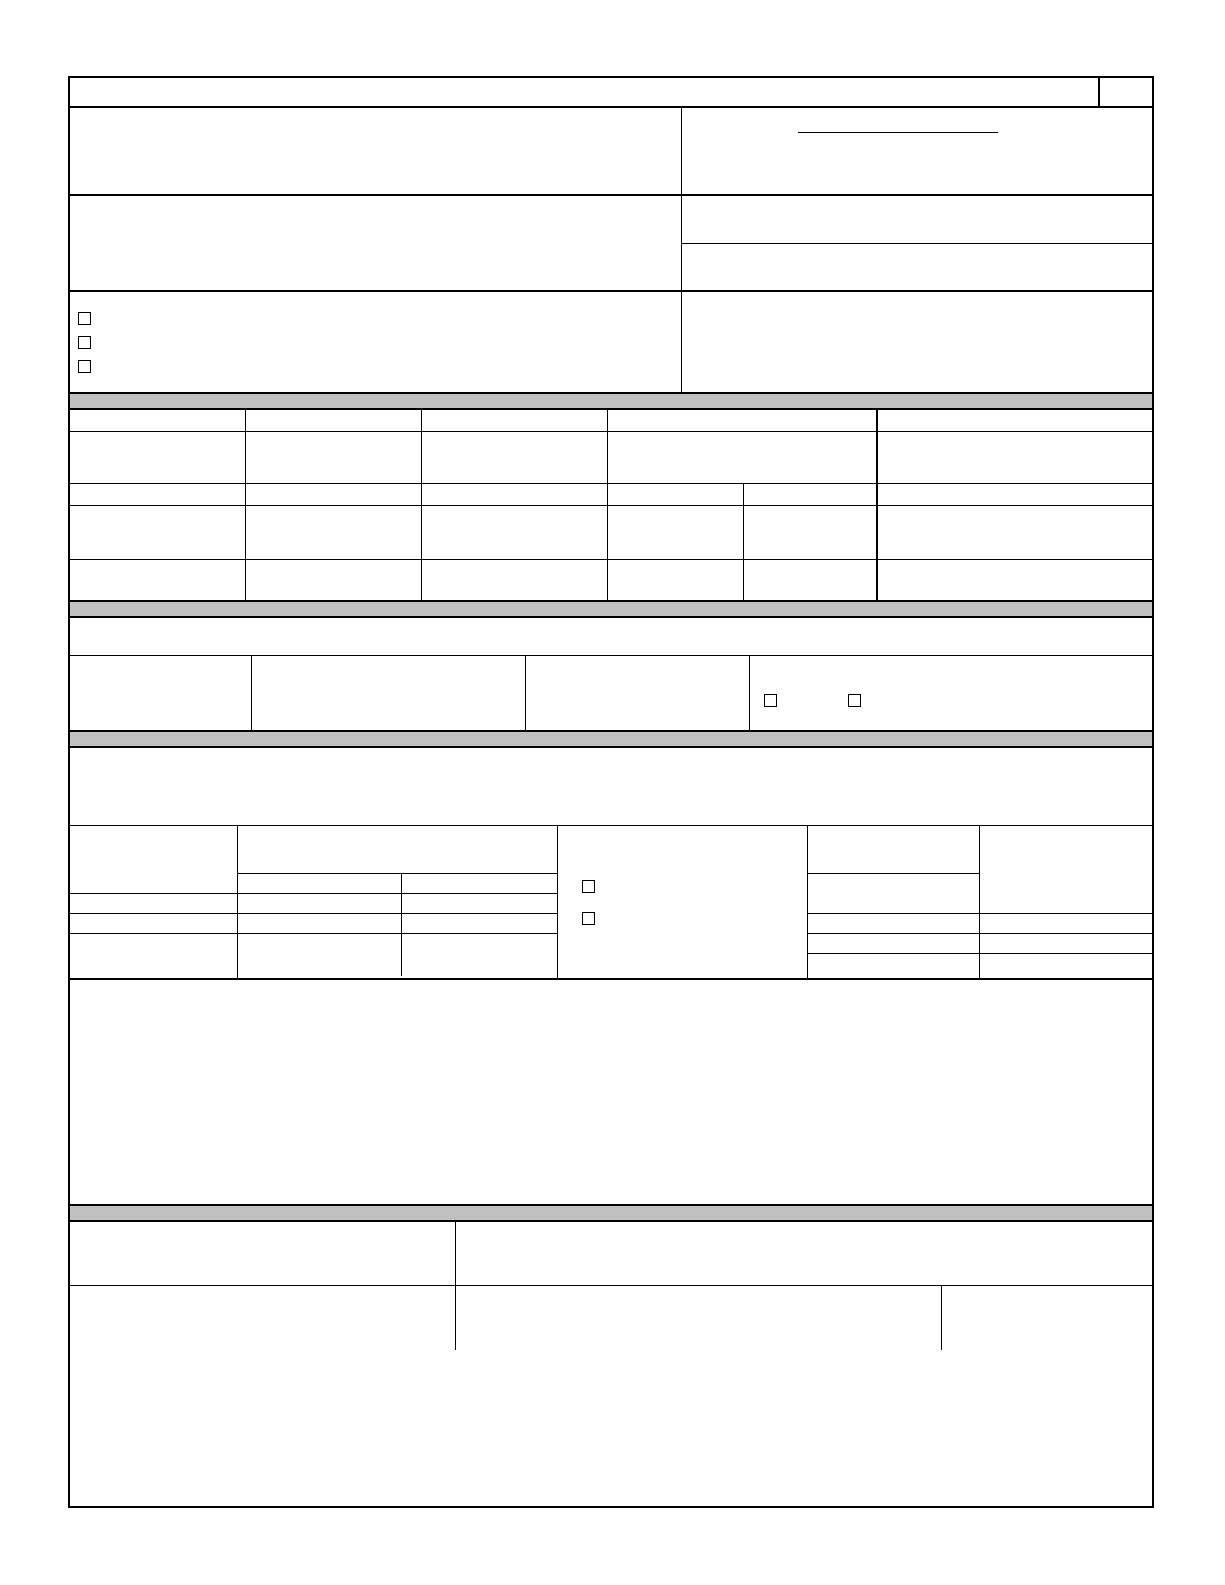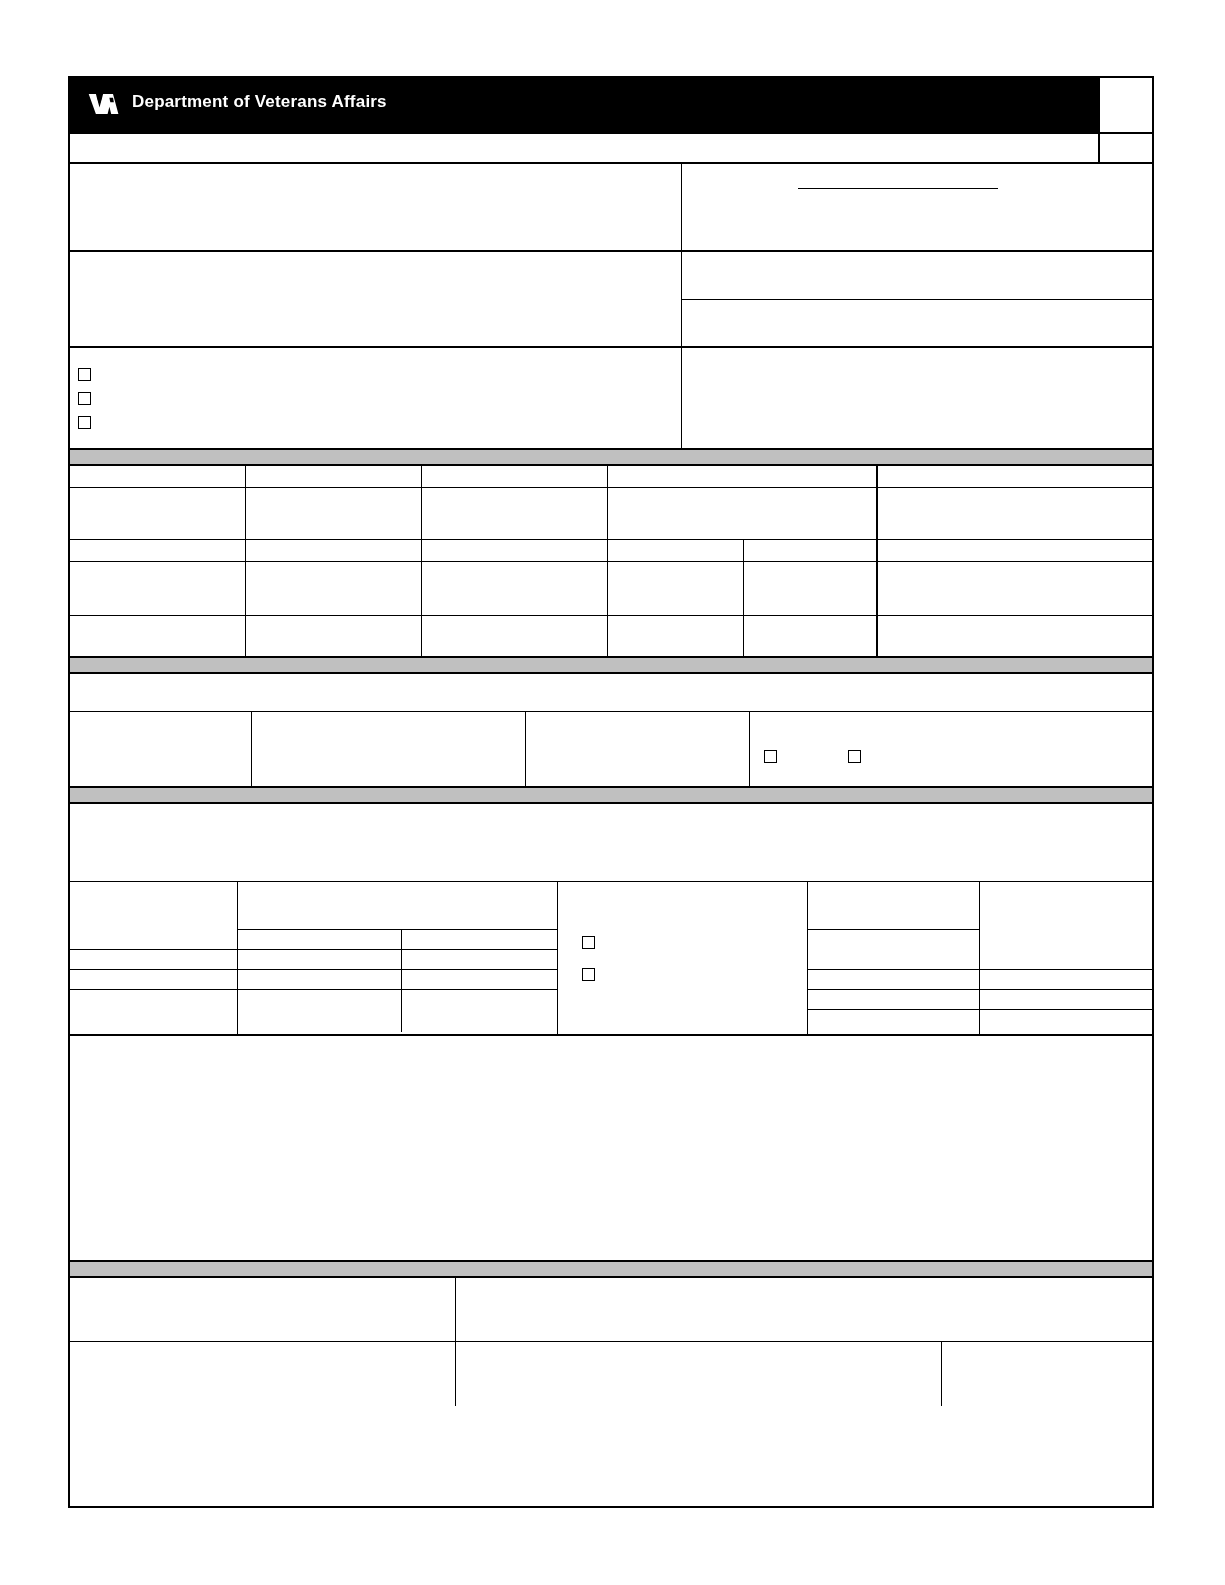--- a/index.html
+++ b/index.html
@@ -143,36 +143,20 @@
     position: relative;
     box-sizing: border-box;
   }
 </style>
 </head>
 <body>
 
 <div class="page">
   <div class="form">
 
-    <div class="hdr">
-      <div class="hdr-black"></div>
-      <div class="va-logo">
-        <svg viewBox="0 0 40 28" width="36" height="26" aria-hidden="true">
-          <rect x="0" y="1" width="40" height="26" fill="#000"></rect>
-          <path d="M3 3 L11 3 L15 18 L19 3 L27 3 L19 25 L11 25 Z" fill="#fff"></path>
-          <path d="M22 3 L30 3 L36 25 L28 25 L26 17 L24 25 L17 25 Z" fill="#fff"></path>
-          <path d="M12 6 L18 6 L15 15 Z" fill="#000"></path>
-          <path d="M26 7 L30 7 L31 12 L27 12 Z" fill="#000"></path>
-        </svg>
-      </div>
-      <div class="hdr-title">Department of Veterans Affairs</div>
-      <div class="hdr-right">
-        <span class="cell" style="left:0;width:100%;font-size:8px;"></span>
-      </div>
-    </div>
 
     <div class="hdr-band2">
       <div class="cell" style="left:0;width:1028px;"></div>
       <div class="cell-r"></div>
     </div>
 
     <div class="row bb2" style="height:88px;">
       <div class="cell" style="left:0;width:612px;border-right:1px solid #000;"></div>
       <div class="cell" style="left:612px;width:470px;">
         <div class="ul" style="left:116px;top:24px;width:200px;"></div>

